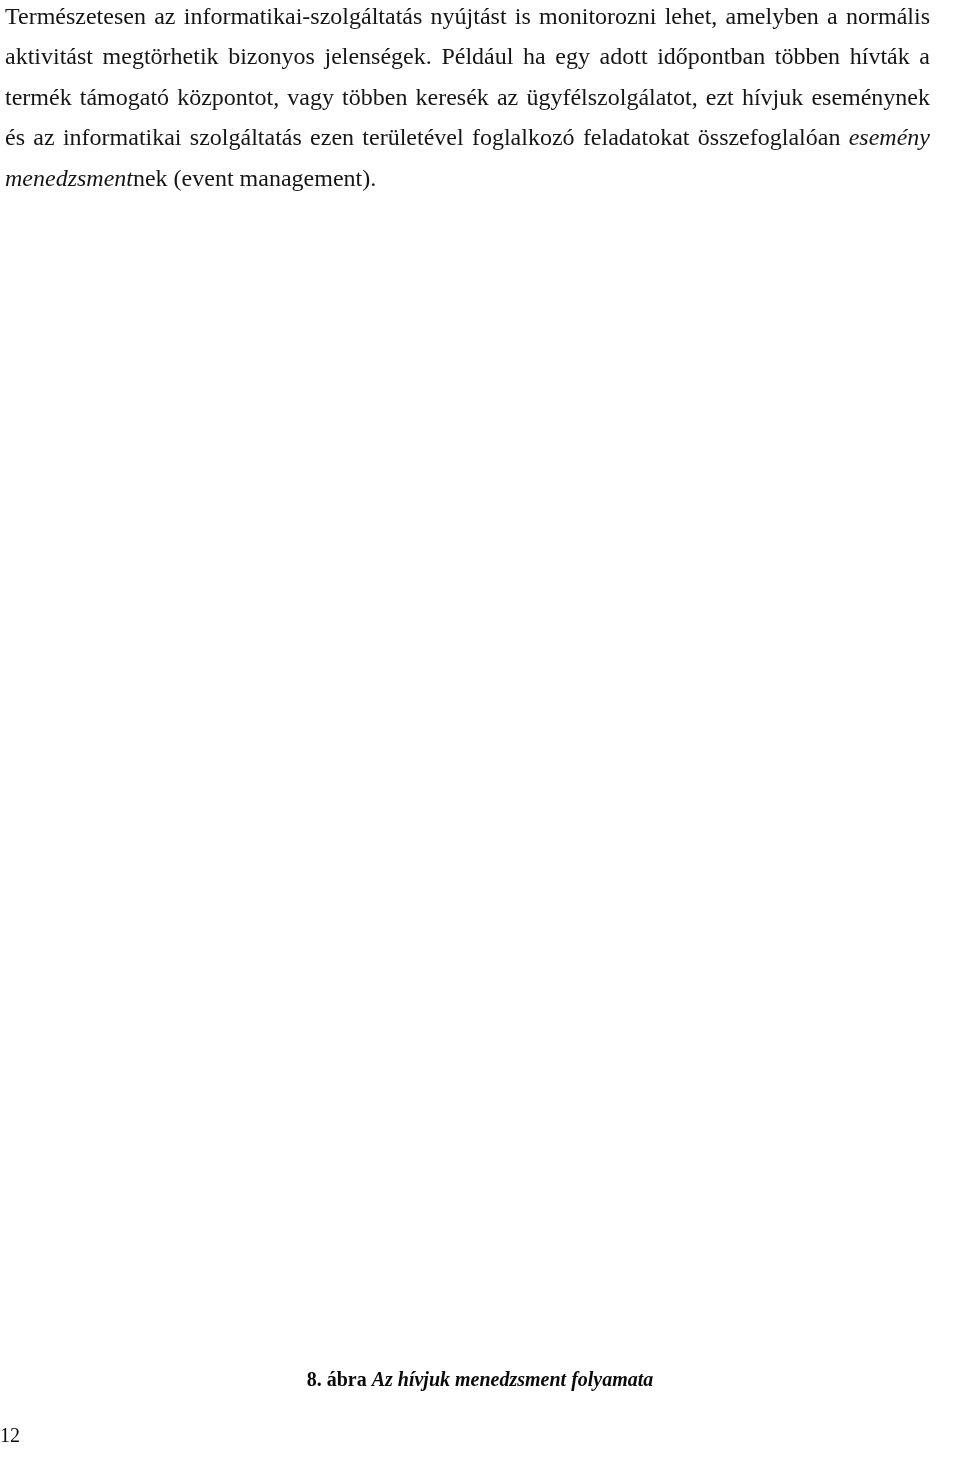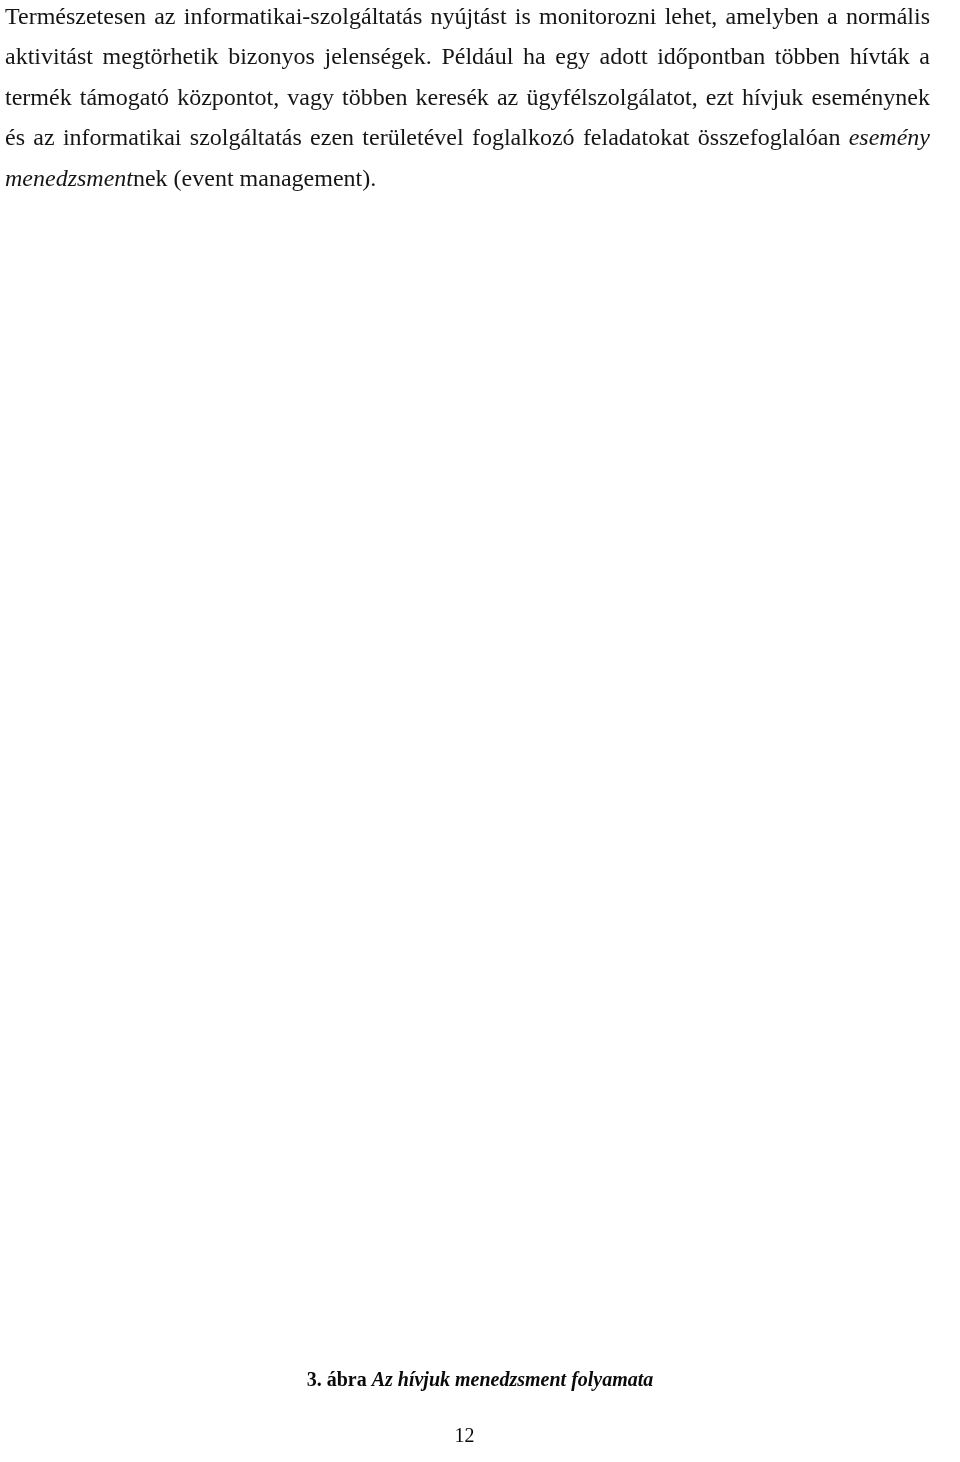--- a/index.html
+++ b/index.html
@@ -25,30 +25,30 @@
     position:absolute; left:0; top:1368px; width:960px;
     text-align:center; font-size:20px;
     font-family:"Liberation Serif", serif;
   }
   #caption .b { font-weight:bold; }
   #caption .bi { font-weight:bold; font-style:italic; }
 
   
   #pageno {
     position:absolute; left:0; top:1424px; width:929px;
-    text-align:center; font-size:20px;
+    text-align:left; font-size:20px;
     font-family:"Liberation Serif", serif;
   }
 
   #figure { position:absolute; left:0; top:0; width:960px; height:1462px; }
 </style>
 </head>
 <body>
 
 <div id="page">
   <div id="para"><span>Természetesen az informatikai-szolgáltatás nyújtást is monitorozni lehet, amelyben a normális aktivitást megtörhetik bizonyos jelenségek. Például ha egy adott időpontban többen hívták a termék támogató központot, vagy többen keresék az ügyfélszolgálatot, ezt hívjuk eseménynek és az informatikai szolgáltatás ezen területével foglalkozó feladatokat összefoglalóan </span><i>esemény menedzsment</i><span>nek (event management).</span></div>
   <div id="figure"></div>
   <div id="caption">
-    <span class="b">3. ábra</span>
+    <span class="b">8. ábra</span>
     <span class="bi">Az hívjuk menedzsment folyamata</span>
   </div>
   <div id="pageno">12</div>
 </div>
 
 </body></html>

